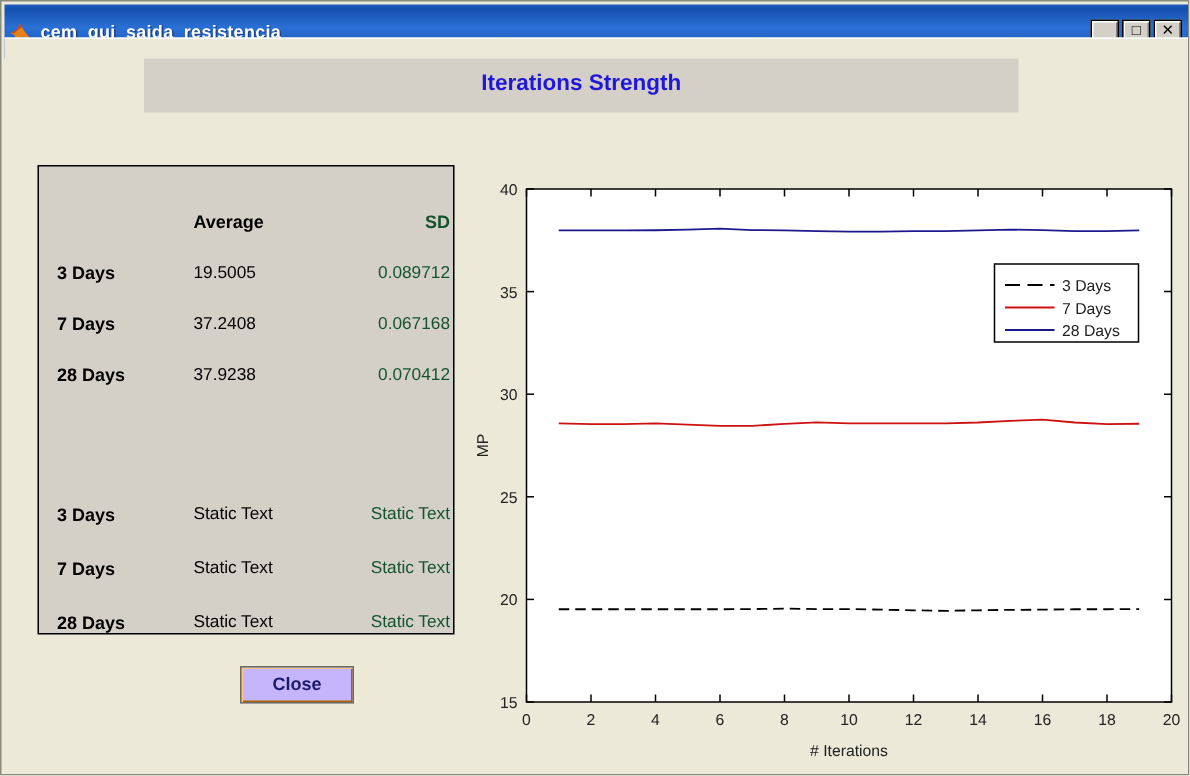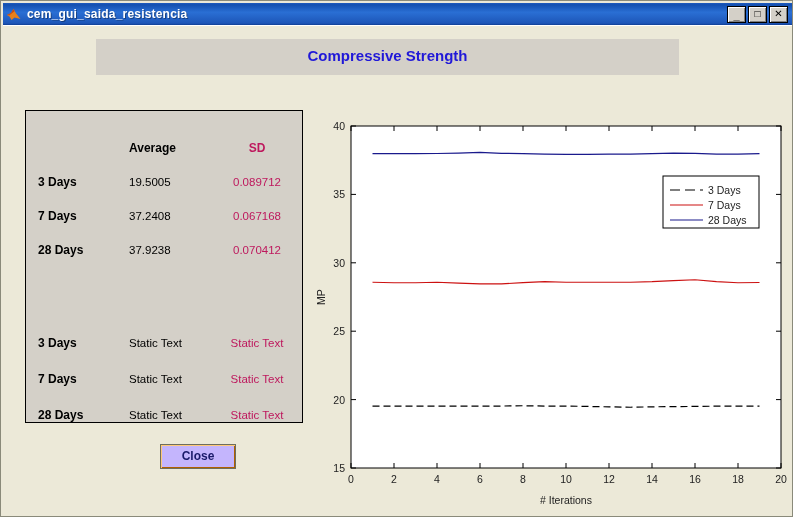--- a/index.html
+++ b/index.html
@@ -17,21 +17,21 @@
     background: #ece9d8;
     overflow: hidden;
     box-sizing: border-box;
     border: 1px solid #8a8a7a;
   }
 
   
   #titlebar {
     position: absolute;
     left: 2px; top: 2px;
-    width: 789px; height: 22px;
+    width: 789px; height: 36px;
     background: linear-gradient(to bottom, #1f5bbf 0%, #1450b0 8%, #2a6fd4 42%, #1d56b8 92%, #0e3d93 100%);
     display: flex;
     align-items: center;
     box-sizing: border-box;
     padding: 0 2px 0 3px;
   }
   #titlebar-icon {
     width: 16px; height: 15px;
     margin-right: 5px;
     flex: 0 0 auto;
@@ -128,23 +128,23 @@
     left: 103px;
     width: 90px;
     font-size: 11.5px;
     color: #000;
     white-space: nowrap;
   }
   .c-sd {
     position: absolute;
     left: 188px;
     width: 86px;
-    text-align: center;
+    text-align: right;
     font-size: 11.5px;
-    color: #be185d;
+    color: #14532d;
     white-space: nowrap;
   }
   .c-head {
     font-weight: bold;
     font-size: 12px;
   }
 
   
   #sd-note {
     position: absolute;
@@ -231,21 +231,21 @@
         </div>
       <div class="win-btn">
           <span>✕</span>
         </div>
     </div>
   </div>
 
   <div id="client">
 
     <div id="title-panel">
-      <div id="title-panel-text">Compressive Strength</div>
+      <div id="title-panel-text">Iterations Strength</div>
     </div>
 
     <div id="results-panel">
       <div class="rtable">
 
         <div class="rrow" style="top:28px;">
           <div class="c-avg c-head">Average</div>
           <div class="c-sd c-head">SD</div>
         </div>
 

